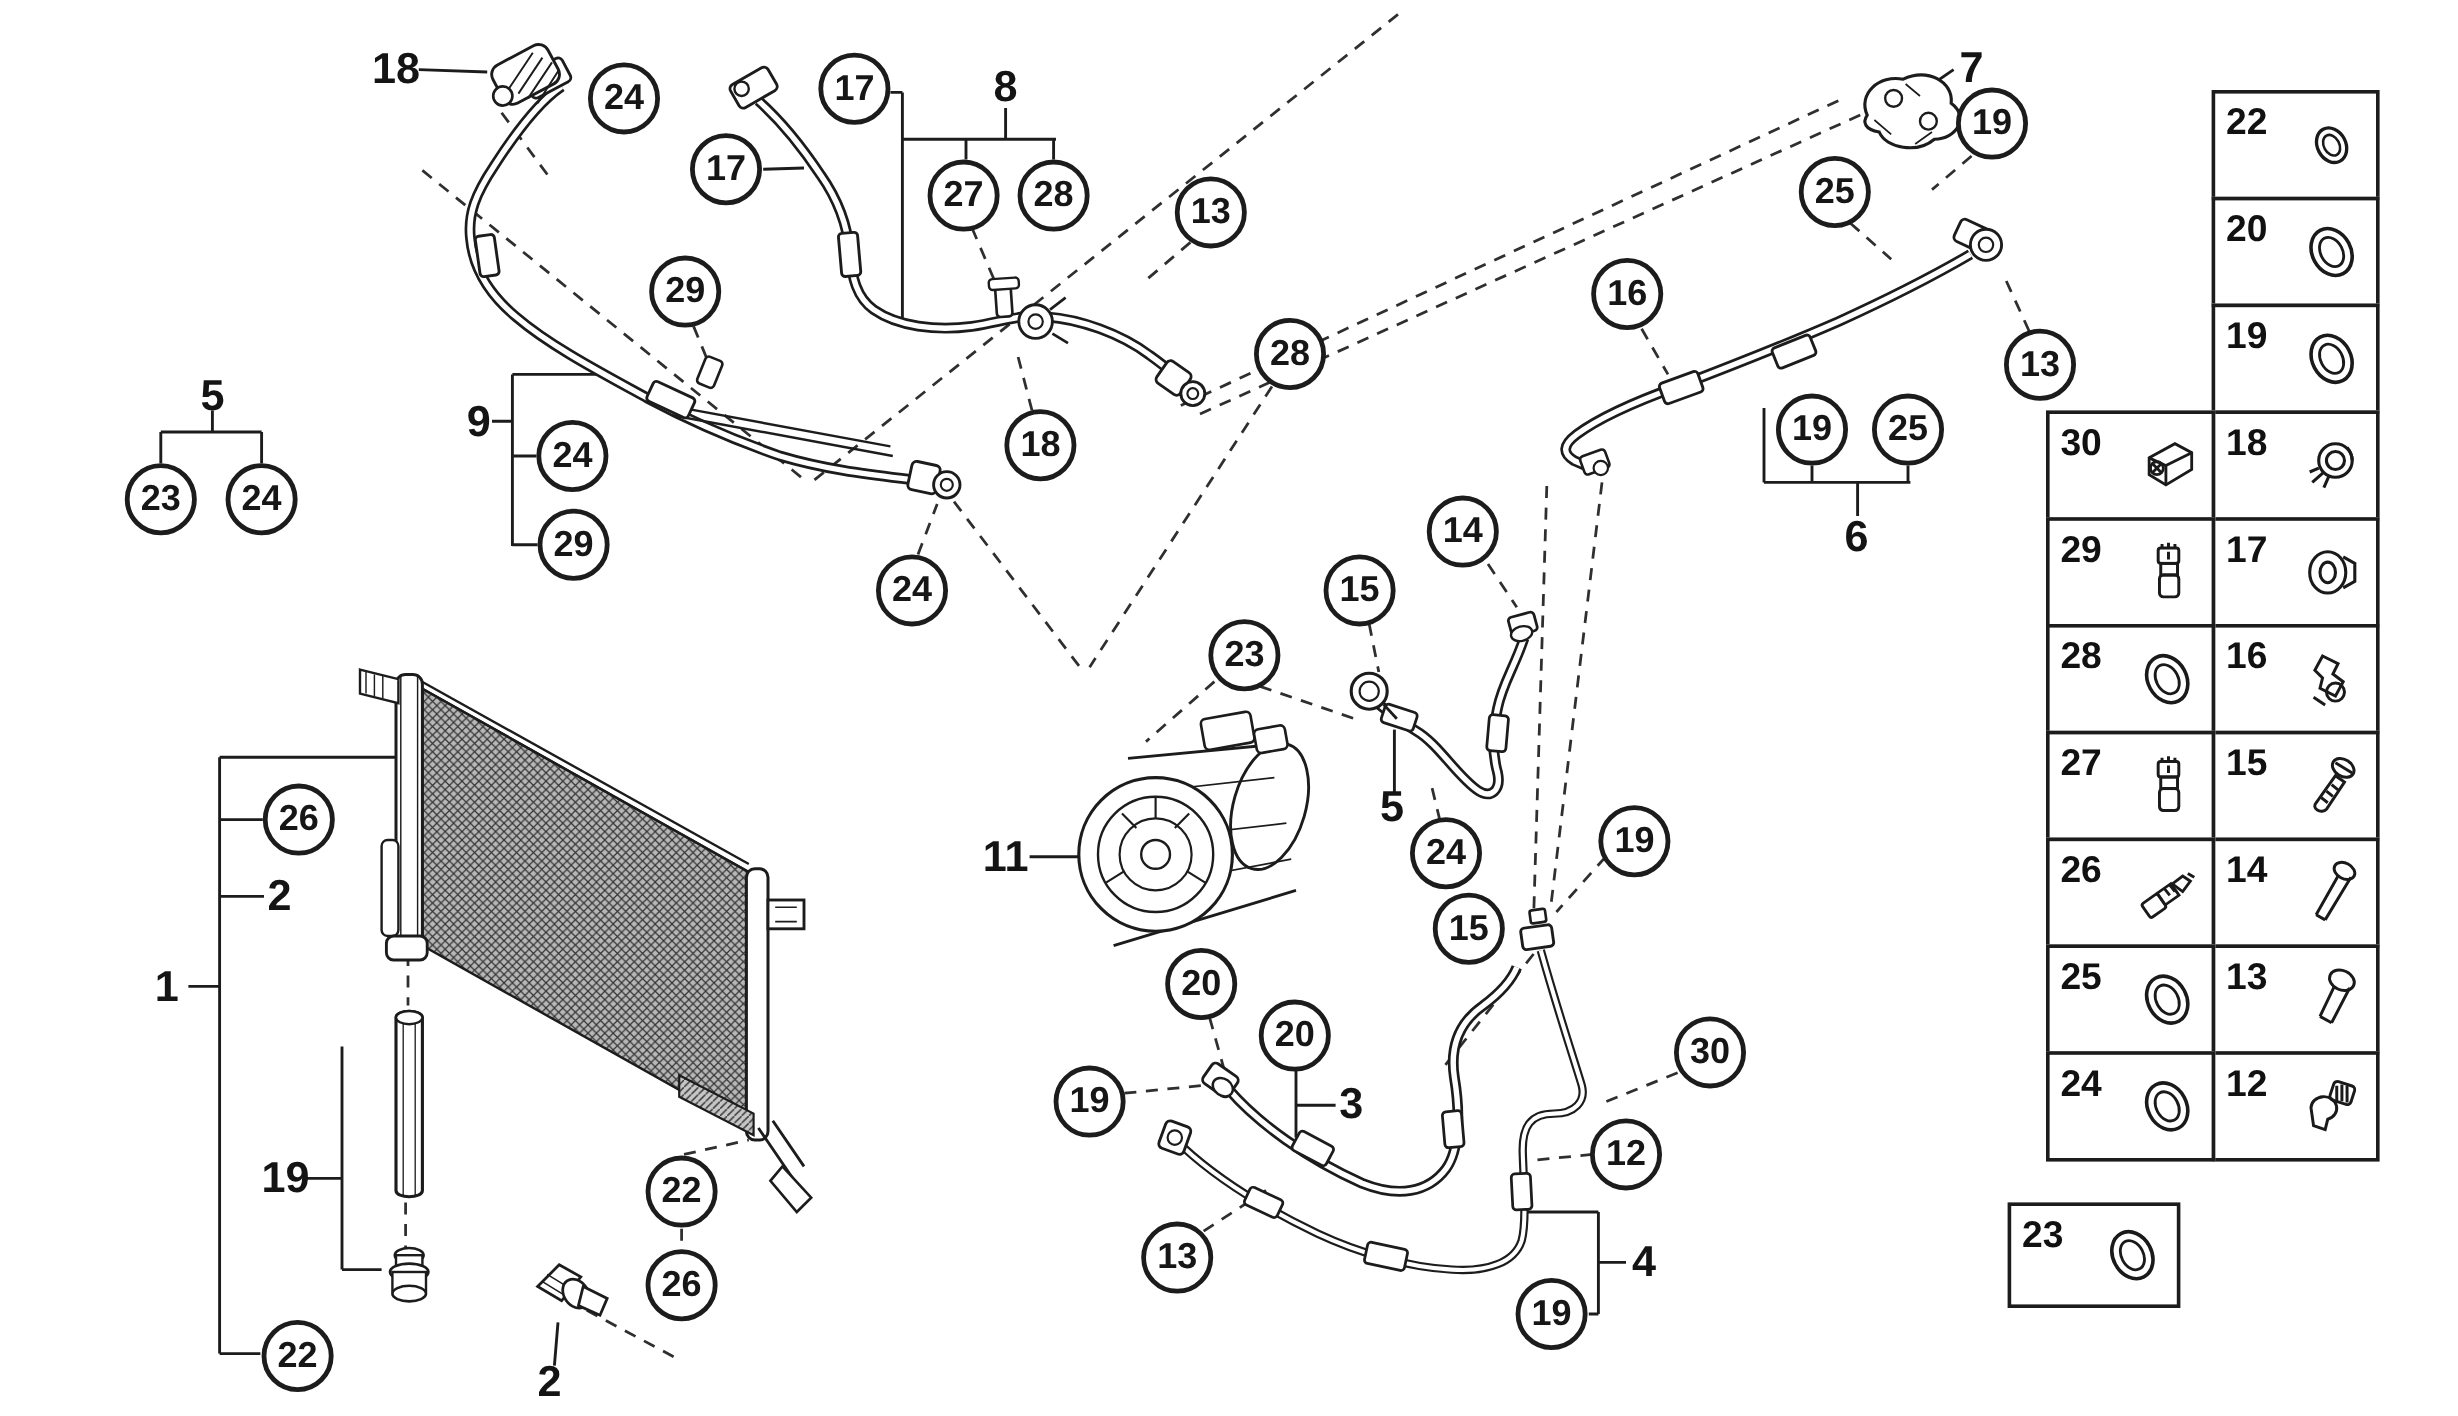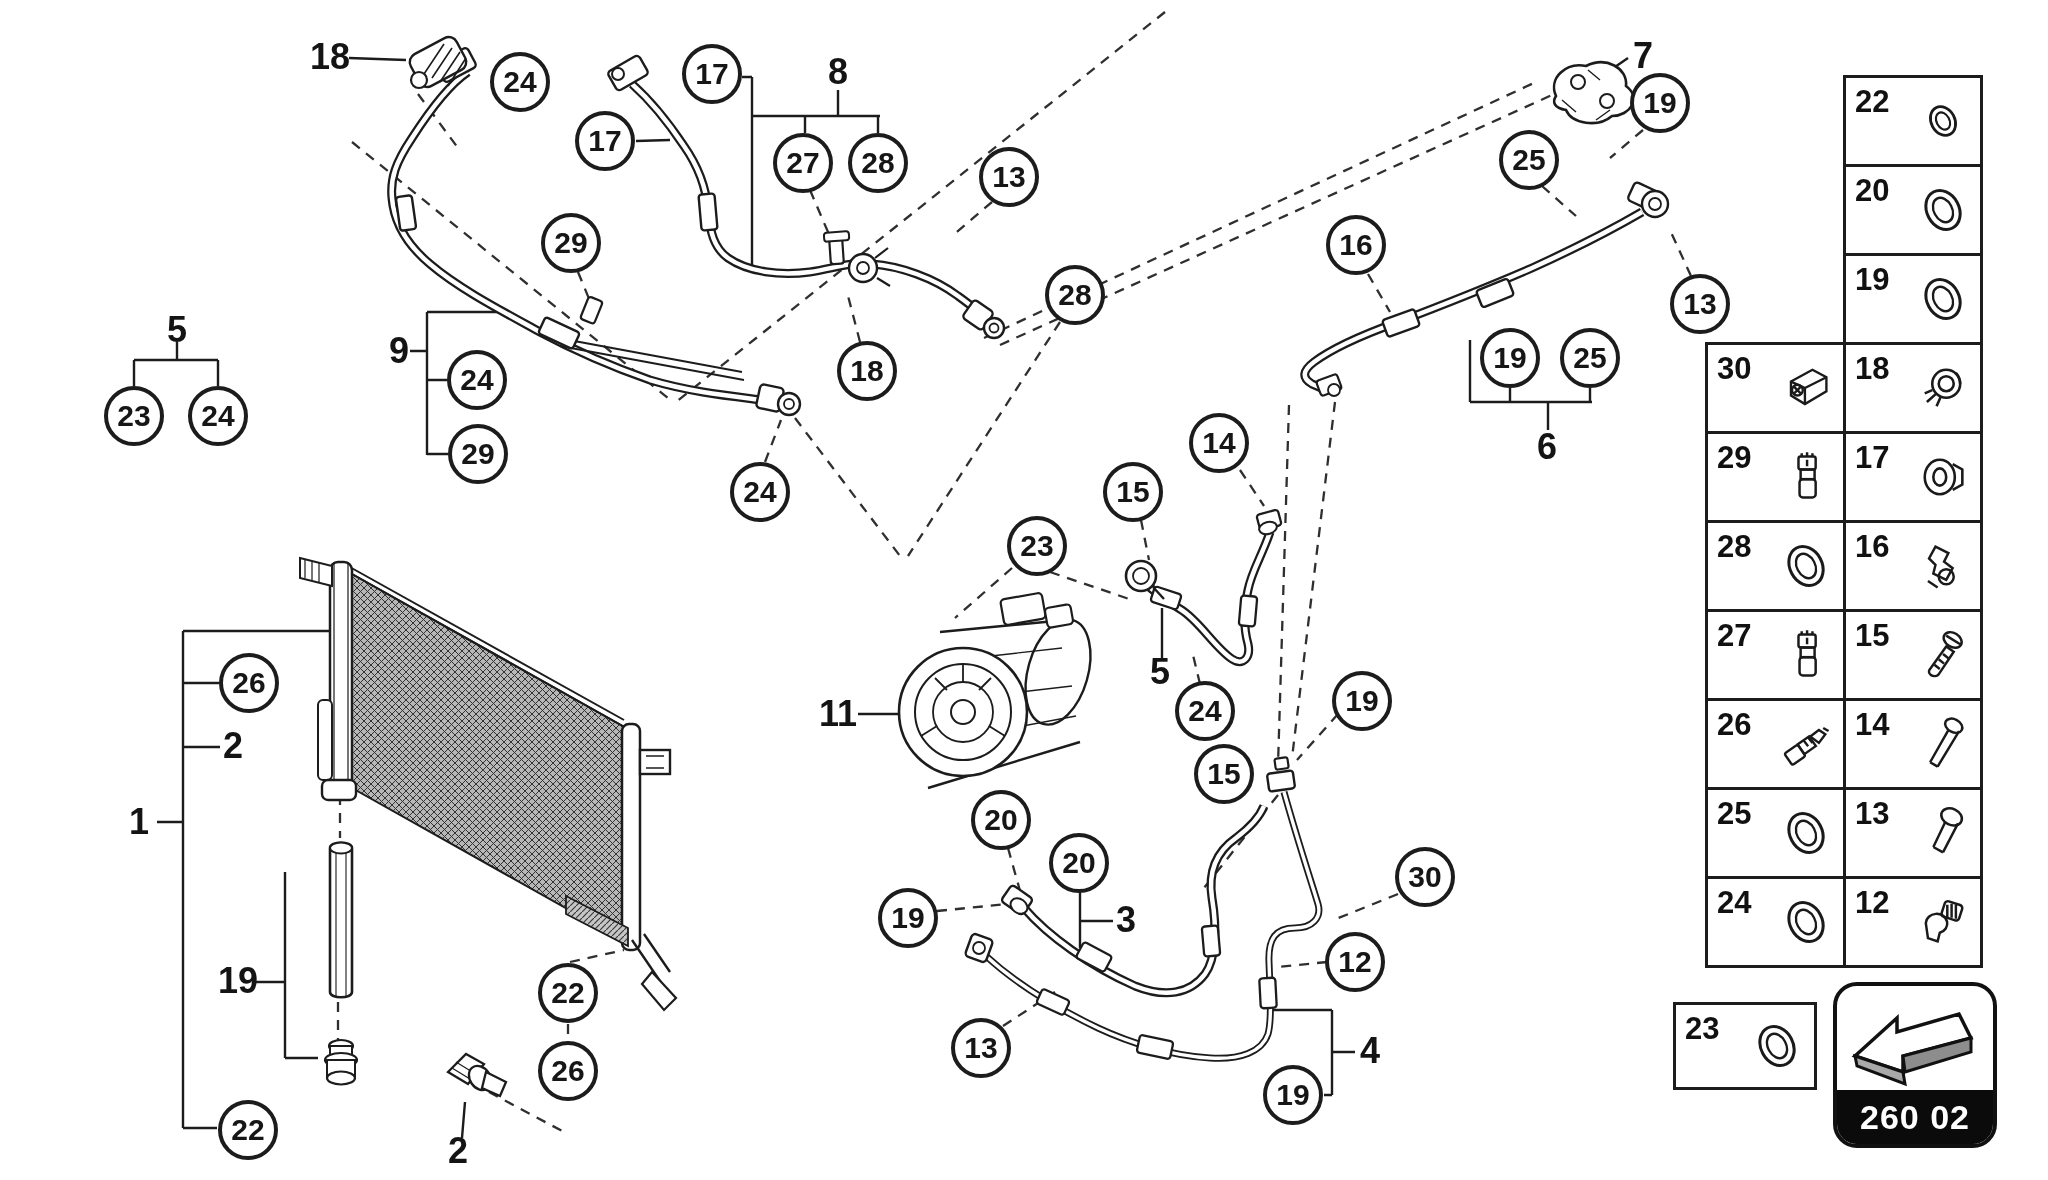--- a/index.html
+++ b/index.html
@@ -236,32 +236,20 @@
 <div class="cell" id="box23" style="left:1673px;top:1002px;width:144px;height:88px;">
   <span class="num">23</span>
   <span class="icon"><svg viewBox="0 0 54 54">
           <g fill="none" stroke="#1a1a1a">
             <ellipse cx="27" cy="27" rx="15" ry="19" transform="rotate(-28 27 27)" stroke-width="2.8"></ellipse>
             <ellipse cx="27" cy="27" rx="8.5" ry="12" transform="rotate(-28 27 27)" stroke-width="2.2"></ellipse>
           </g>
         </svg></span>
 </div>
 
-<div id="badge">
-  <span class="arrow">
-    <svg viewBox="0 0 146 96">
-      <path d="M12 62 L54 24 L54 38 L116 20 L128 44 L60 62 L60 78 Z" fill="#fff" stroke="#111" stroke-width="3.5"></path>
-      <path d="M60 62 L128 44 L128 58 L62 78 Z" fill="#8d8d8d" stroke="#111" stroke-width="3"></path>
-      <path d="M12 62 L60 78 L62 90 L14 72 Z" fill="#a9a9a9" stroke="#111" stroke-width="3"></path>
-    </svg>
-  </span>
-  <span class="band">
-        <span>260 02</span>
-      </span>
-</div>
 
 <div class="balloon" style="left: 490px; top: 52px;">24</div>
     <div class="balloon" style="left: 682px; top: 44px;">17</div>
     <div class="balloon" style="left: 575px; top: 111px;">17</div>
     <div class="balloon" style="left: 541px; top: 213px;">29</div>
     <div class="balloon" style="left: 773px; top: 133px;">27</div>
     <div class="balloon" style="left: 848px; top: 133px;">28</div>
     <div class="balloon" style="left: 979px; top: 147px;">13</div>
     <div class="balloon" style="left: 1045px; top: 265px;">28</div>
     <div class="balloon" style="left: 837px; top: 341px;">18</div>

